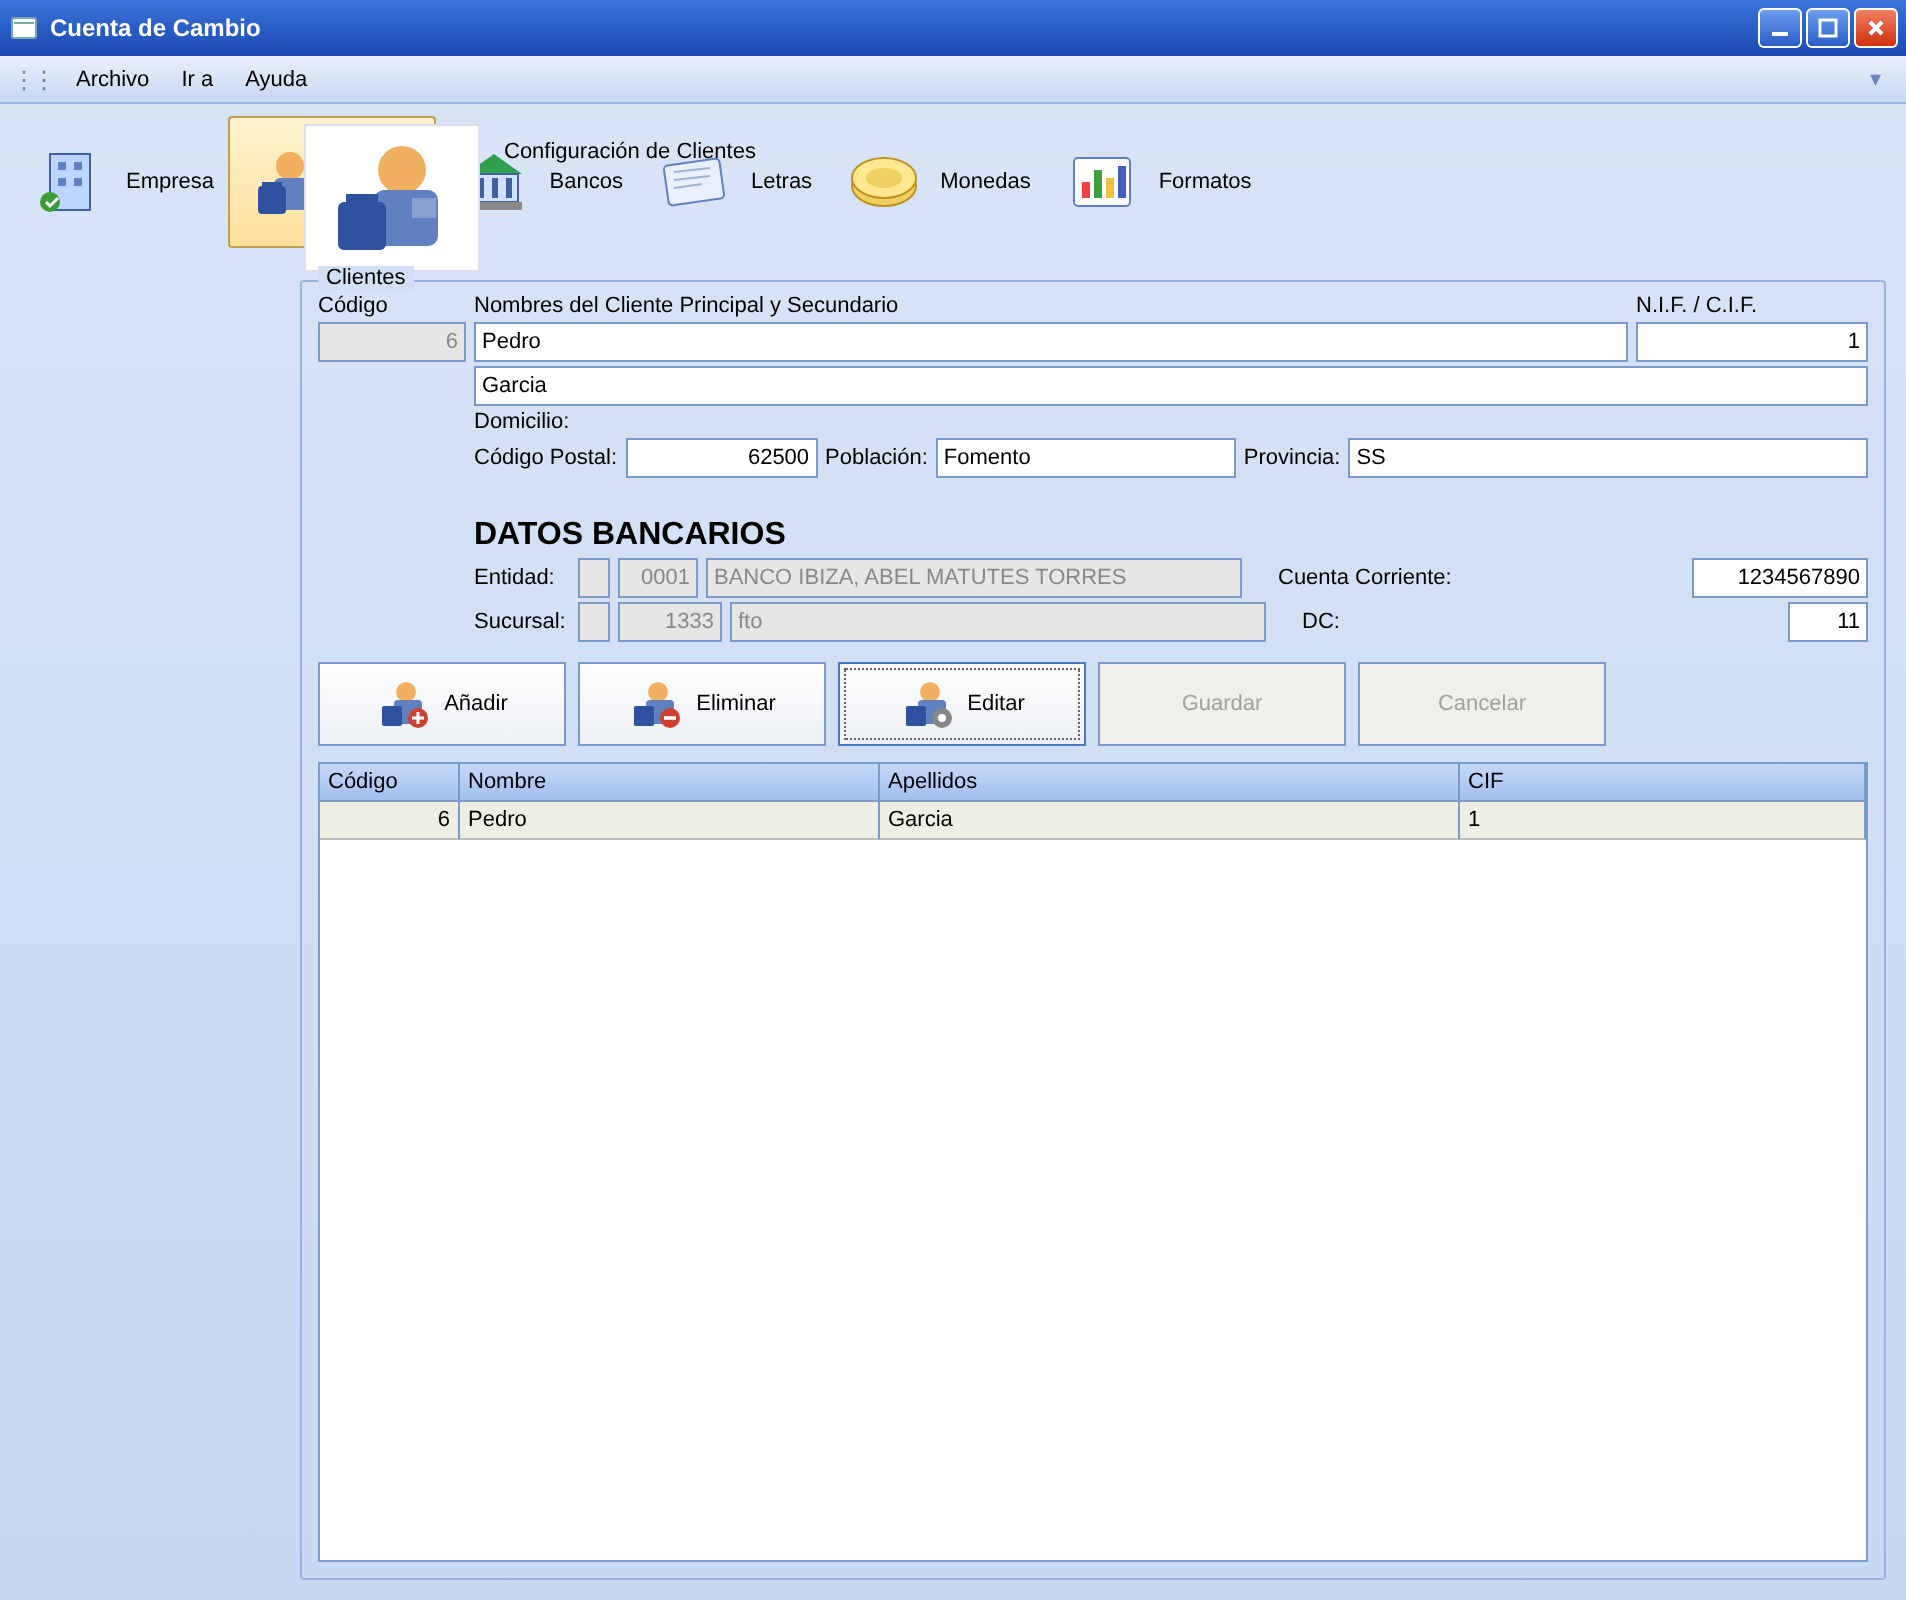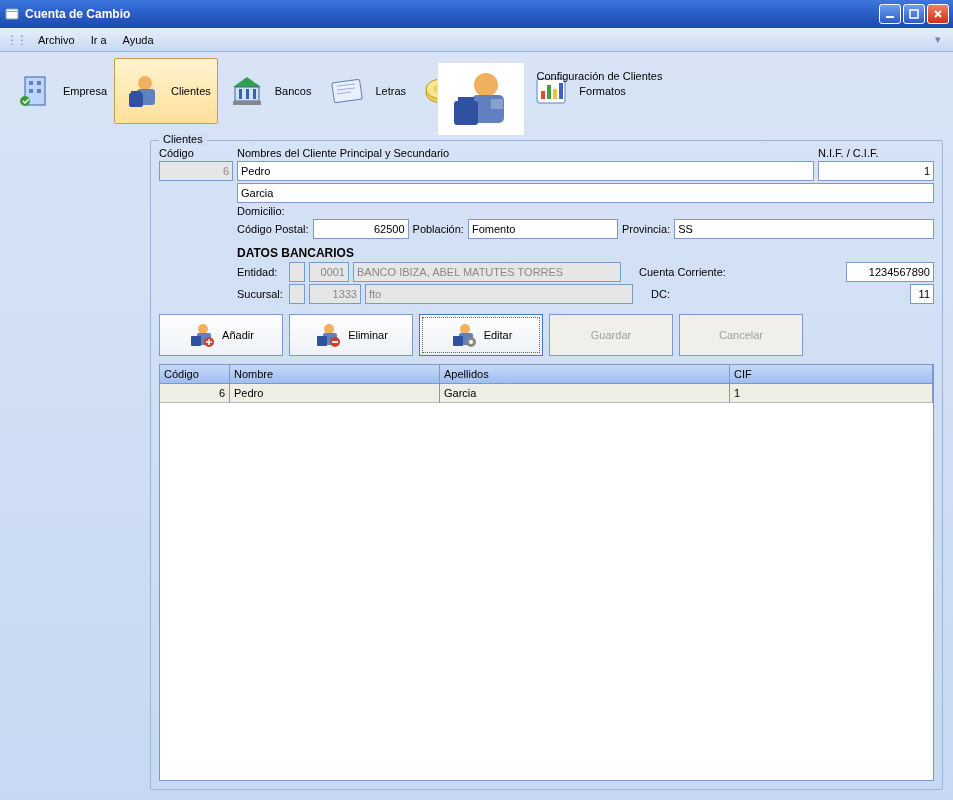--- a/index.html
+++ b/index.html
@@ -40,21 +40,21 @@
 }
 .sidebar .navitem.selected {
   background: linear-gradient(to bottom,#fff3d0,#ffe09a);
   border: 1px solid #c0a050; border-radius: 2px;
 }
 .sidebar .navitem .navicon { width: 44px; height: 44px; margin-right: 6px; display: flex; align-items: center; justify-content: center; }
 .sidebar .navitem .navlabel { color: #000; font-size: 11px; }
 
 
 .content { flex: 1; display: flex; flex-direction: column; }
-.header-row { display: flex; align-items: flex-start; padding: 4px 0 4px 6px; justify-content: center; }
+.header-row { display: flex; align-items: flex-start; padding: 4px 0 4px 6px; }
 .header-row .big-icon { width: 88px; height: 74px; background: #fff; display: flex; align-items: center; justify-content: center; border: 1px solid #dde; }
 .header-row .header-title { margin-left: 12px; color: #000; font-size: 11px; padding-top: 8px; }
 
 
 .fieldset {
   flex: 1; margin: 0 4px 4px 4px; border: 1px solid #9ab4e0;
   border-radius: 2px; padding: 4px 8px 8px 8px; position: relative;
   display: flex; flex-direction: column;
 }
 .fieldset .legend {
@@ -66,21 +66,21 @@
 .row { display: flex; align-items: center; gap: 4px; margin-top: 2px; }
 .lbl { color: #000; font-size: 11px; white-space: nowrap; }
 input.txt, .txt-ro {
   height: 20px; border: 1px solid #7a9ac8; background: #fff;
   padding: 1px 3px; font-family: Tahoma, Arial, sans-serif; font-size: 11px;
 }
 input.txt.right { text-align: right; }
 .txt-ro { background: #e6e6e6; color: #888; display: inline-flex; align-items: center; }
 .txt-ro.right { justify-content: flex-end; }
 
-.section-title { font-weight: bold; font-size: 12px; color: #000; margin-top: 5px; }
+.section-title { font-weight: bold; font-size: 16px; color: #000; margin-top: 18px; }
 
 
 .actions { display: flex; gap: 6px; margin-top: 10px; }
 .actbtn {
   width: 124px; height: 42px; border: 1px solid #7a9ac8; background: linear-gradient(to bottom,#fefefe,#eef1f6);
   display: flex; align-items: center; justify-content: center; gap: 6px; cursor: pointer;
   font-size: 11px; color: #000;
 }
 .actbtn.focused { border: 1px solid #4a78c8; outline: 1px dotted #666; outline-offset: -4px; }
 .actbtn.disabled { background: #f0efe9; color: #a0a0a0; cursor: default; }
@@ -286,21 +286,21 @@
       </div>
 
       <div class="row">
         <span style="width:74px"></span>
         <span class="lbl" style="width:48px">Sucursal:</span>
         <div class="txt-ro" style="width:16px"></div>
         <div class="txt-ro right" style="width:52px">1333</div>
         <div class="txt-ro" style="width:268px">fto</div>
         <span style="width:10px"></span>
         <span class="lbl" style="width:96px">DC:</span>
-        <input class="txt right" style="width: 24px; margin-left: auto;" value="11">
+        <input class="txt right" style="width: 40px; margin-left: auto;" value="11">
       </div>
 
       <div class="actions" style="margin-left:0px">
         <div class="actbtn">
           <span class="bicon">
             <svg width="26" height="26" viewBox="0 0 26 26">
                 <circle cx="14" cy="7" r="5" fill="#f0b060"></circle>
                 <rect x="8" y="11" width="14" height="12" rx="2" fill="#6080c0"></rect>
                 <rect x="2" y="14" width="10" height="10" rx="1" fill="#3050a0"></rect>
                 <circle cx="20" cy="20" r="5" fill="#d04030"></circle>

